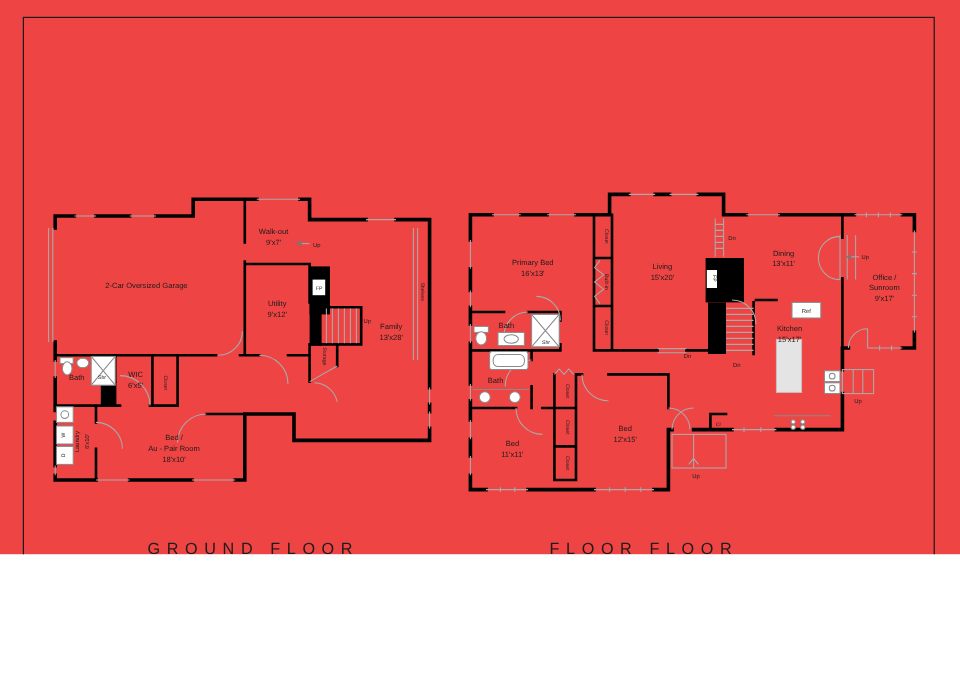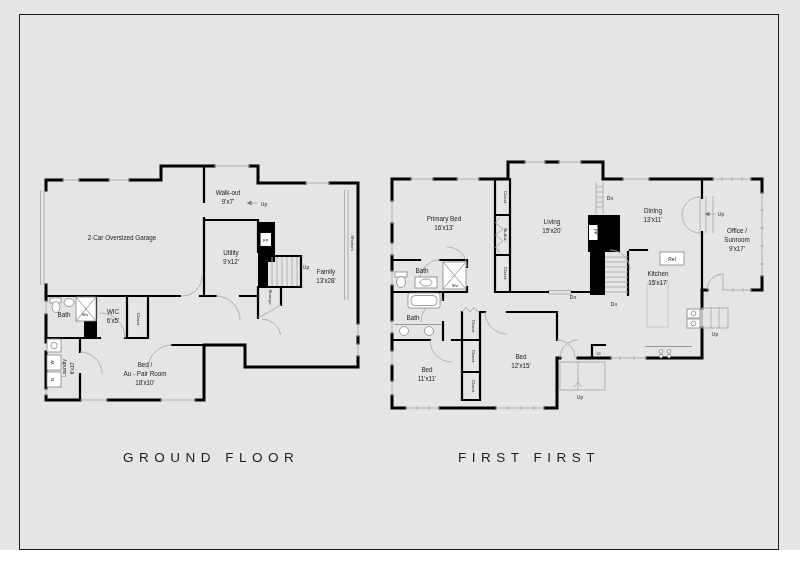--- a/index.html
+++ b/index.html
@@ -1,16 +1,16 @@
 <!DOCTYPE html>
 <html><head>
 <meta charset="utf-8">
 <style>
   html,body{margin:0;padding:0;background:#fff;}
-  #page{position:relative;width:800px;height:550px;background:#e5e5e5;overflow:hidden;
+  #page{position:relative;width:800px;height:462px;background:#ef4444;overflow:hidden;
         font-family:"Liberation Sans",sans-serif;}
   #frame{position:absolute;left:19px;top:14px;width:760px;height:536px;
          border:1.6px solid #1b1b1b;box-sizing:border-box;}
   svg{position:absolute;left:0;top:0;}
   .w3{stroke:#000;stroke-width:3;fill:none;stroke-linecap:square;}
   .w2{stroke:#000;stroke-width:2.2;fill:none;stroke-linecap:square;}
   .thin{stroke:#a9a9a9;stroke-width:0.9;fill:none;}
   .fix{stroke:#8a8a8a;stroke-width:0.85;fill:#fff;}
   .blk{fill:#000;stroke:none;}
   .wht{fill:#fff;stroke:none;}
@@ -257,14 +257,14 @@
       <text class="lbl tiny" transform="rotate(90,472,386)" x="472" y="386">Closet</text>
       <text class="lbl" x="427" y="372">Bed</text>
       <text class="lbl" x="427" y="381">11'x11'</text>
       <text class="lbl" x="521" y="359">Bed</text>
       <text class="lbl" x="521" y="368">12'x15'</text>
       <text class="lbl tiny" x="598.5" y="355">Cl</text>
     </g>
   </svg>
 
   <div class="title" id="gtitle">GROUND FLOOR</div>
-  <div class="title" id="ftitle">FIRST FIRST</div>
+  <div class="title" id="ftitle">FLOOR FLOOR</div>
 </div>
 
 </body></html>

